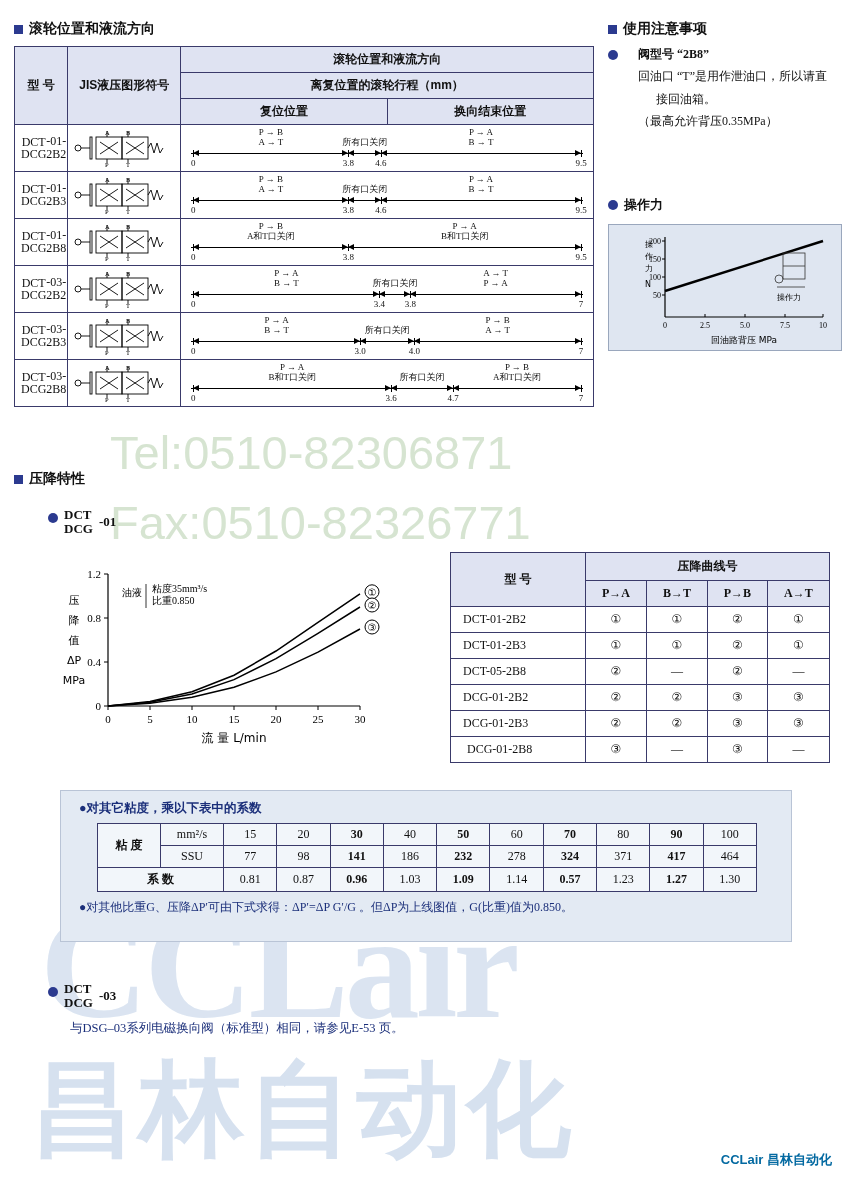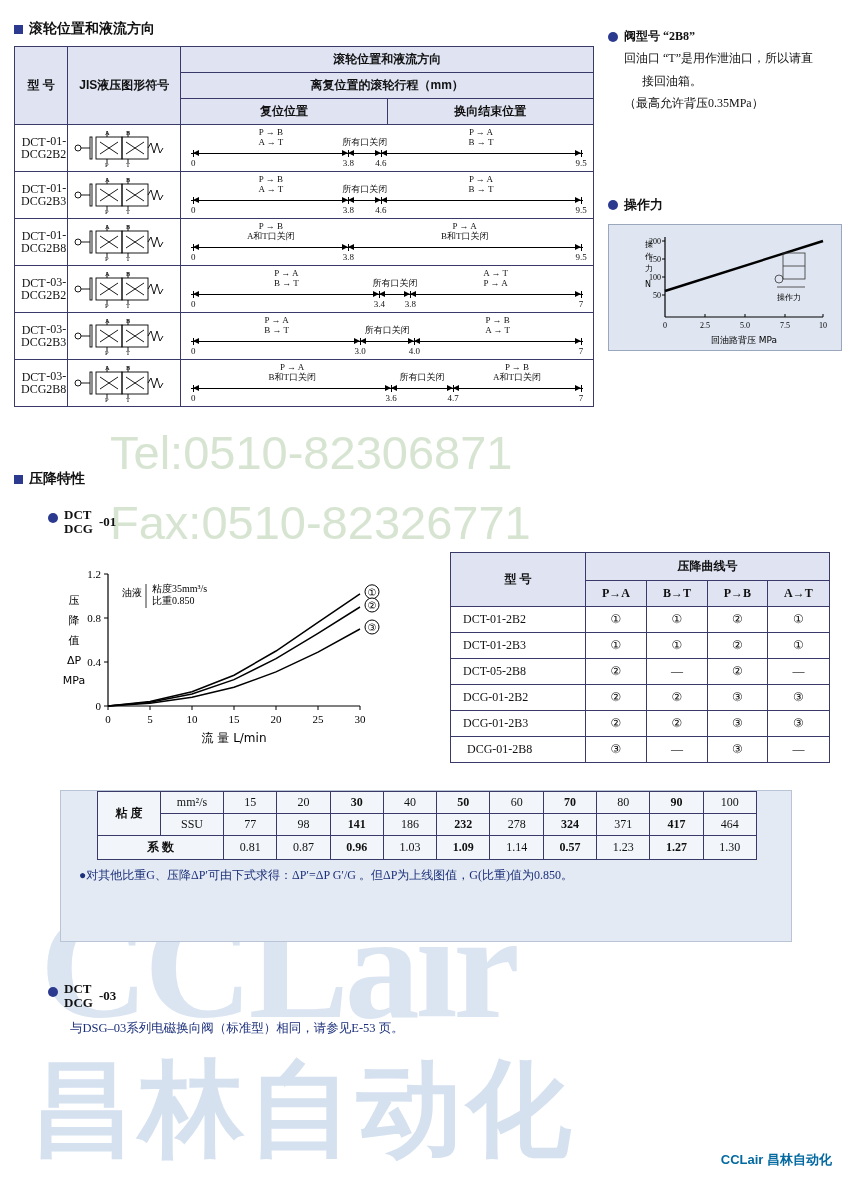--- a/index.html
+++ b/index.html
@@ -480,21 +480,25 @@
                 <div>A和T口关闭</div>
               </div>
             </div>
           </td>
         </tr>
       </tbody>
   </table>
 </div>
 
 <div id="notes">
-  <div style="margin-top:8px;display:flex;gap:6px;align-items:flex-start;">
+  <div class="sec-title">
+    <span class="sq"></span>
+    <span>使用注意事项</span>
+  </div>
+  <div style="margin-top:8px;display:flex;gap:20px;align-items:flex-start;">
     <span class="dot" style="margin-top:4px;flex:none;"></span>
     <div>
       <div style="font-size:12px;font-weight:bold;font-family:'Liberation Serif',serif;">阀型号 “2B8”</div>
       <div class="note-body" style="margin-left:0;">回油口 “T”是用作泄油口，所以请直</div>
       <div class="note-body" style="margin-left:18px;">接回油箱。</div>
       <div class="note-body" style="margin-left:0;">（最高允许背压0.35MPa）</div>
     </div>
   </div>
 </div>
 
@@ -674,20 +678,21 @@
           <td>③</td>
           <td>—</td>
           <td>③</td>
           <td>—</td>
         </tr>
       </tbody>
   </table>
 </div>
 
 <div id="visc">
+  <div class="vtitle">●对其它粘度，乘以下表中的系数</div>
   <table>
     <tbody>
       <tr>
         <td class="rowhead" rowspan="2">粘 度</td>
         <td class="sub">mm²/s</td>
       <td>15</td>
           <td>20</td>
           <td class="bold-c">30</td>
           <td>40</td>
           <td class="bold-c">50</td>

